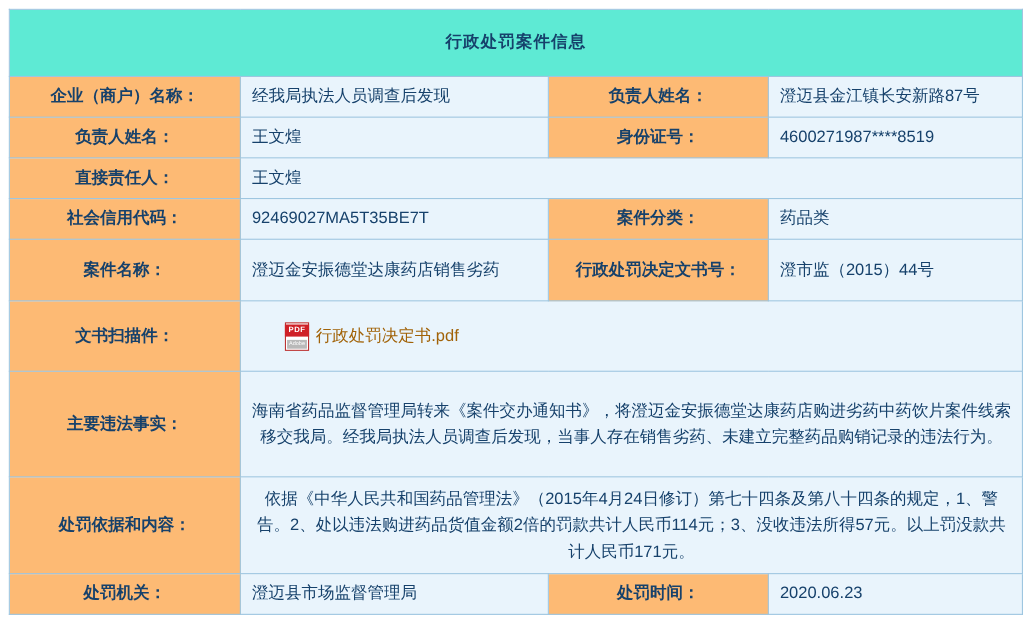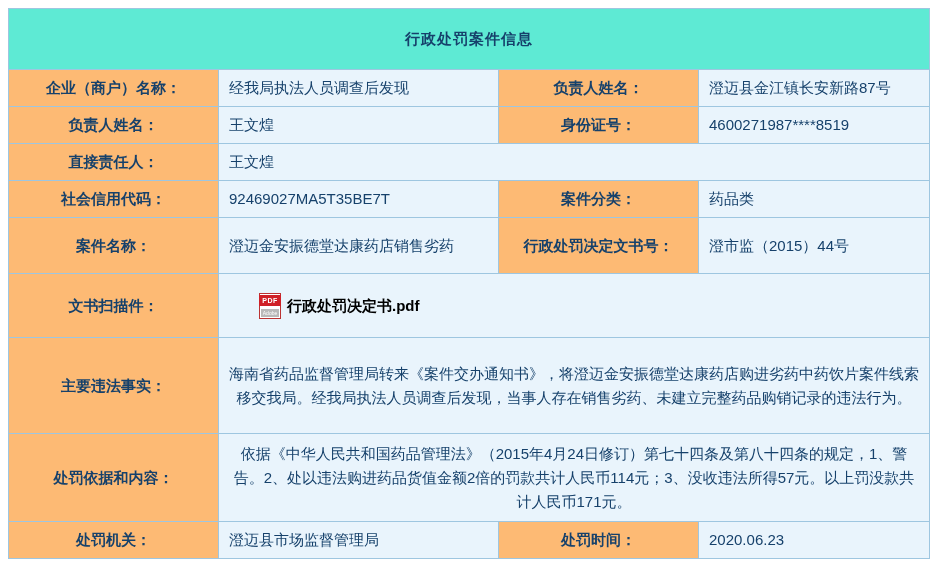--- a/index.html
+++ b/index.html
@@ -107,23 +107,23 @@
     position: absolute;
     left: 2px; bottom: 2px;
     width: 18px; height: 8px;
     background: #b9b9b9;
     font-size: 5px;
     color: #fff;
     text-align: center;
     line-height: 8px;
   }
   .pdf-link {
-    color: #000000;
+    color: #a16207;
     font-size: 15px;
-    font-weight: bold;
+    font-weight: normal;
     text-decoration: none;
     cursor: pointer;
   }
   .para {
     text-indent: 0;
     white-space: pre-wrap;
     word-break: break-all;
     text-align: center;
   }
 </style>

